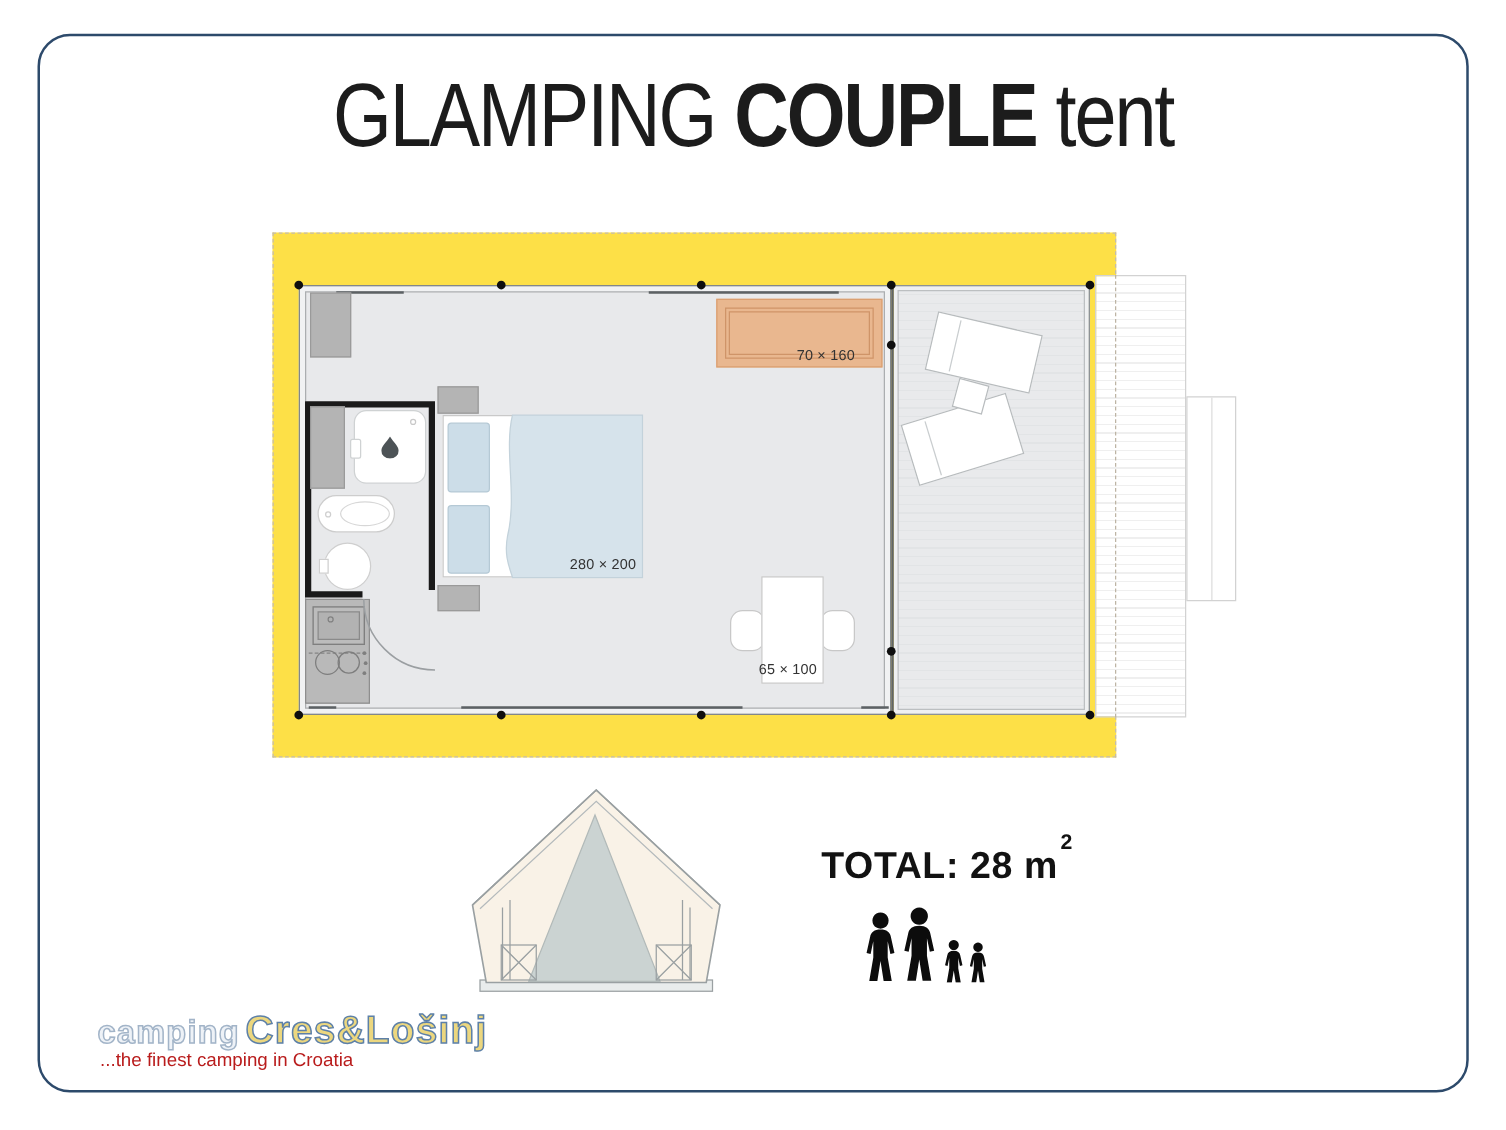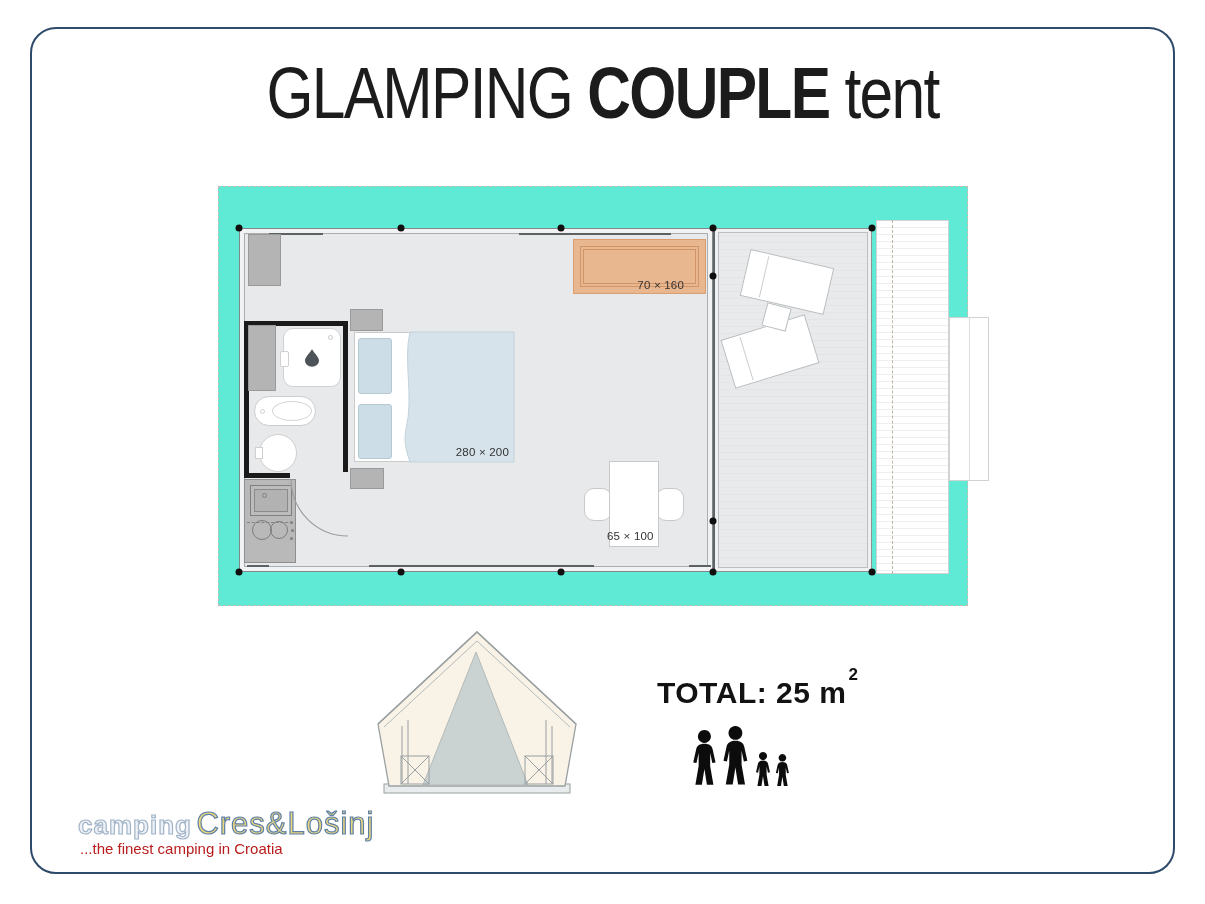--- a/index.html
+++ b/index.html
@@ -10,22 +10,22 @@
          border:2px solid #2d4a6b;border-radius:26px;background:#fff;}
 
   
   .title{position:absolute;left:0;top:57px;width:1205px;text-align:center;
          font-size:72px;line-height:1;color:#1c1c1c;letter-spacing:-2px;
          transform:scaleX(.84);transform-origin:center;white-space:nowrap;}
   .title .lt{font-weight:normal;}
   .title b{font-weight:bold;}
 
   
-  .plan{position:absolute;left:218px;top:186px;width:750px;height:420px;
-        background:#5eead4;border:1px dashed #c3bcb0;}
+  .plan{position:absolute;left:218px;top:186px;width:675px;height:420px;
+        background:#fde047;border:1px dashed #c3bcb0;}
   .plan .decking{position:absolute;left:657px;top:33px;width:73px;height:354px;
         background:repeating-linear-gradient(180deg,#ffffff 0px,#ffffff 6px,#efefef 6px,#efefef 7px);
         border:1px solid #d2d2d2;z-index:1;}
   .plan .step{position:absolute;left:730px;top:130px;width:40px;height:164px;background:#fff;
         border:1px solid #d2d2d2;z-index:1;}
   .plan .step i{position:absolute;left:50%;top:0;bottom:0;width:0;border-left:1px solid #ddd;}
   .plan .canvas-edge{position:absolute;left:673px;top:33px;height:354px;width:0;
         border-left:1px dashed #bdb4a4;z-index:2;}
 
   .room{position:absolute;left:20px;top:41px;width:474px;height:344px;background:#e8e9eb;
@@ -88,21 +88,21 @@
   .dim{position:absolute;font-size:11.5px;color:#333;z-index:5;letter-spacing:.2px;}
 
   
   .tent-elev{position:absolute;left:368px;top:628px;}
   .total{position:absolute;left:657px;top:676px;font-size:30px;font-weight:bold;color:#121212;letter-spacing:.5px;}
   .total sup{font-size:17px;position:relative;top:-12px;left:2px;font-weight:bold;}
   .family{position:absolute;left:690px;top:724px;}
 
   .brand{position:absolute;left:78px;top:806px;white-space:nowrap;}
   .brand-prefix{font-size:26px;font-weight:bold;color:#eef2f7;-webkit-text-stroke:1.2px #a2b4c8;letter-spacing:1px;}
-  .brand-name{font-size:31px;font-weight:normal;color:#ecd77f;-webkit-text-stroke:1.2px #5d80a8;letter-spacing:1px;}
+  .brand-name{font-size:31px;font-weight:bold;color:#ecd77f;-webkit-text-stroke:1.2px #5d80a8;letter-spacing:1px;}
   .tagline{position:absolute;left:80px;top:840px;font-size:15px;color:#b91c1c;}
 </style>
 </head>
 <body>
 
 <div class="frame"></div>
 
 <div class="title"><span class="lt">GLAMPING</span> <b>COUPLE</b> <span class="lt">tent</span></div>
 
 <div class="plan">
@@ -209,21 +209,21 @@
   <line x1="34" y1="98" x2="34" y2="156" stroke="#9aa0a2"></line>
   <line x1="40" y1="92" x2="40" y2="156" stroke="#9aa0a2"></line>
   <rect x="33" y="128" width="28" height="28" fill="none" stroke="#9aa0a2"></rect>
   <path d="M33 128 L61 156 M61 128 L33 156" stroke="#9aa0a2" fill="none"></path>
   <line x1="178" y1="92" x2="178" y2="156" stroke="#9aa0a2"></line>
   <line x1="184" y1="98" x2="184" y2="156" stroke="#9aa0a2"></line>
   <rect x="157" y="128" width="28" height="28" fill="none" stroke="#9aa0a2"></rect>
   <path d="M157 128 L185 156 M185 128 L157 156" stroke="#9aa0a2" fill="none"></path>
 </svg>
 
-<div class="total"><span>TOTAL: 25 m</span><sup>2</sup></div>
+<div class="total"><span>TOTAL: 28 m</span><sup>2</sup></div>
 
 <svg class="family" width="110" height="62" viewBox="0 0 110 62">
   <defs>
     <path id="person" d="M20 0 a9 9 0 1 0 0.02 0 Z M20 19 C13 19 9.5 22 8.5 27 L4.5 45 L9 46 L12 32 L12 50 L7.5 76 L16.5 76 L20 54 L23.5 76 L32.5 76 L28 50 L28 32 L31 46 L35.5 45 L31.5 27 C30.5 22 27 19 20 19 Z"></path>
   </defs>
   <g fill="#0c0c0c">
     <use href="#person" transform="translate(0,6) scale(0.72)"></use>
     <use href="#person" transform="translate(30,2) scale(0.77)"></use>
     <use href="#person" transform="translate(64,28) scale(0.45)"></use>
     <use href="#person" transform="translate(84,30) scale(0.42)"></use>

